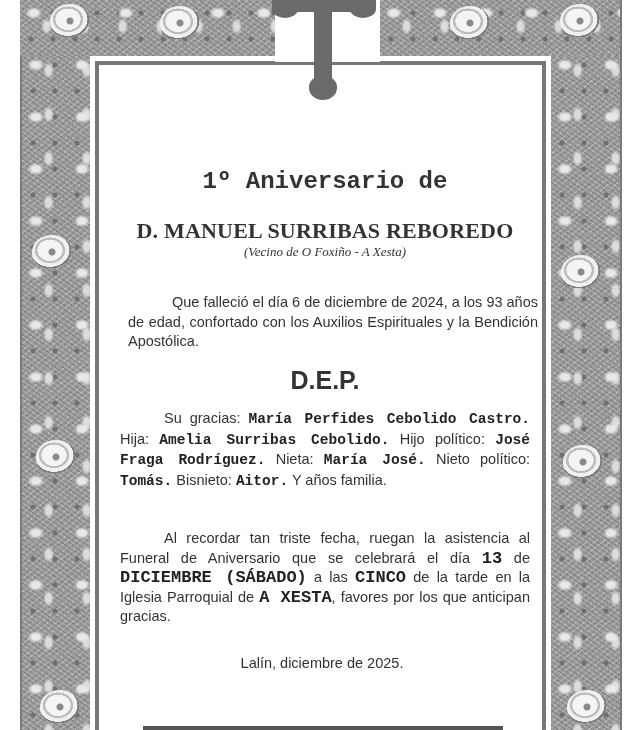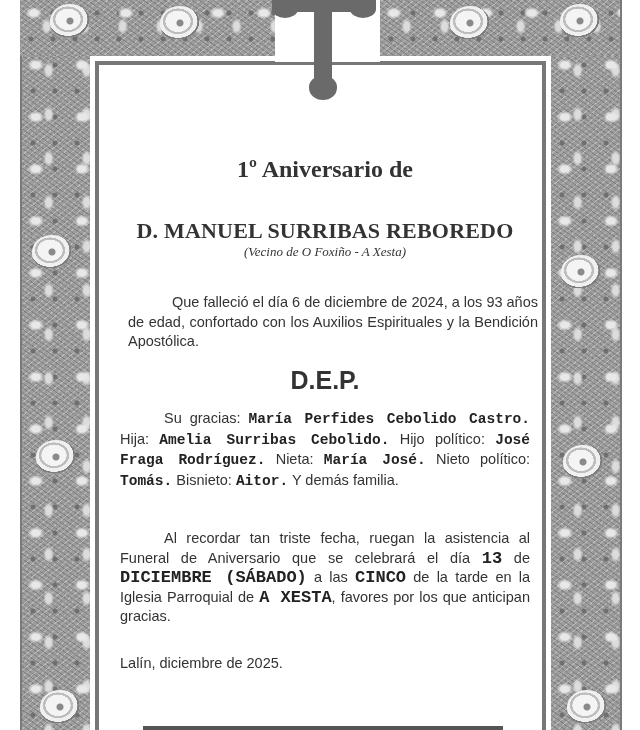--- a/index.html
+++ b/index.html
@@ -62,42 +62,42 @@
   .cross-h {
     position: absolute; left: 274px; top: 0; width: 98px; height: 12px; background: #6a6a6a;
   }
   .cross-lobe-l { position:absolute; left:272px; top:0; width:26px; height:18px; border-radius:0 0 50% 50%; background:#6a6a6a; }
   .cross-lobe-r { position:absolute; left:350px; top:0; width:26px; height:18px; border-radius:0 0 50% 50%; background:#6a6a6a; }
   .cross-foot  { position:absolute; left:309px; top:76px; width:28px; height:24px; border-radius:45% 45% 50% 50%; background:#6a6a6a; }
 
   
   .t { position: absolute; left: 120px; width: 410px; }
   .title {
-    top: 156px; text-align: center;
-    font-family: Liberation Serif, serif; font-weight: bold; font-size: 24px; color: #333;
+    top: 168px; text-align: center;
+    font-family: Liberation Mono, monospace; font-weight: bold; font-size: 24px; color: #333;
   }
   .name {
     top: 218px; text-align: center;
     font-family: Liberation Serif, serif; font-weight: bold; font-size: 22px; color: #333; letter-spacing: 0.2px;
   }
   .residence {
     top: 244px; text-align: center;
     font-family: "Liberation Serif", serif; font-weight: normal; font-style: italic; font-size: 13px; color: #333;
   }
   .para {
     font-size: 14.5px; line-height: 19.5px; text-align: justify; color: #333;
   }
   .para .indent { display: inline-block; width: 44px; }
   .p1 { top: 293px; margin-left: 8px; }
   .dep {
     top: 366px; text-align: center; font-weight: bold; font-size: 25px; color: #333;
   }
   .p2 { top: 409px; }
   .p3 { top: 529px; }
-  .closing { top: 655px; text-align: left; font-size: 14.5px; color: #333; width: 404px; }
+  .closing { top: 655px; text-align: center; font-size: 14.5px; color: #333; width: 404px; }
   b { font-weight: bold; color: #222; font-family: Liberation Mono, monospace; }
   .big { font-size: 17px; }
 </style>
 </head>
 <body>
 
 <div class="band band-left">
   <div class="rose" style="left:14px;top:6px"></div>
   <div class="rose" style="left:10px;top:235px"></div>
   <div class="rose" style="left:14px;top:440px"></div>
@@ -133,17 +133,17 @@
 </div>
 
 <div class="t title">1º Aniversario de</div>
 <div class="t name">D. MANUEL SURRIBAS REBOREDO</div>
 <div class="t residence">(Vecino de O Foxiño - A Xesta)</div>
 
 <div class="t para p1"><span class="indent"></span><span>Que falleció el día 6 de diciembre de 2024, a los 93 años de edad, confortado con los Auxilios Espirituales y la Bendición Apostólica.</span></div>
 
 <div class="t dep">D.E.P.</div>
 
-<div class="t para p2"><span class="indent"></span><span>Su gracias:</span> <b>María Perfides Cebolido Castro.</b> <span>Hija:</span> <b>Amelia Surribas Cebolido.</b> <span>Hijo político:</span> <b>José Fraga Rodríguez.</b> <span>Nieta:</span> <b>María José.</b> <span>Nieto político:</span> <b>Tomás.</b> <span>Bisnieto:</span> <b>Aitor.</b> <span>Y demás familia.</span></div>
+<div class="t para p2"><span class="indent"></span><span>Su gracias:</span> <b>María Perfides Cebolido Castro.</b> <span>Hija:</span> <b>Amelia Surribas Cebolido.</b> <span>Hijo político:</span> <b>José Fraga Rodríguez.</b> <span>Nieta:</span> <b>María José.</b> <span>Nieto político:</span> <b>Tomás.</b> <span>Bisnieto:</span> <b>Aitor.</b> <span>Y años familia.</span></div>
 
 <div class="t para p3"><span class="indent"></span><span>Al recordar tan triste fecha, ruegan la asistencia al Funeral de Aniversario que se celebrará el día</span> <b class="big">13</b> <span>de</span> <b class="big">DICIEMBRE (SÁBADO)</b> <span>a las</span> <b class="big">CINCO</b> <span>de la tarde en la Iglesia Parroquial de</span> <b class="big">A XESTA</b><span>, favores por los que anticipan gracias.</span></div>
 
 <div class="t closing">Lalín, diciembre de 2025.</div>
 
 </body></html>

